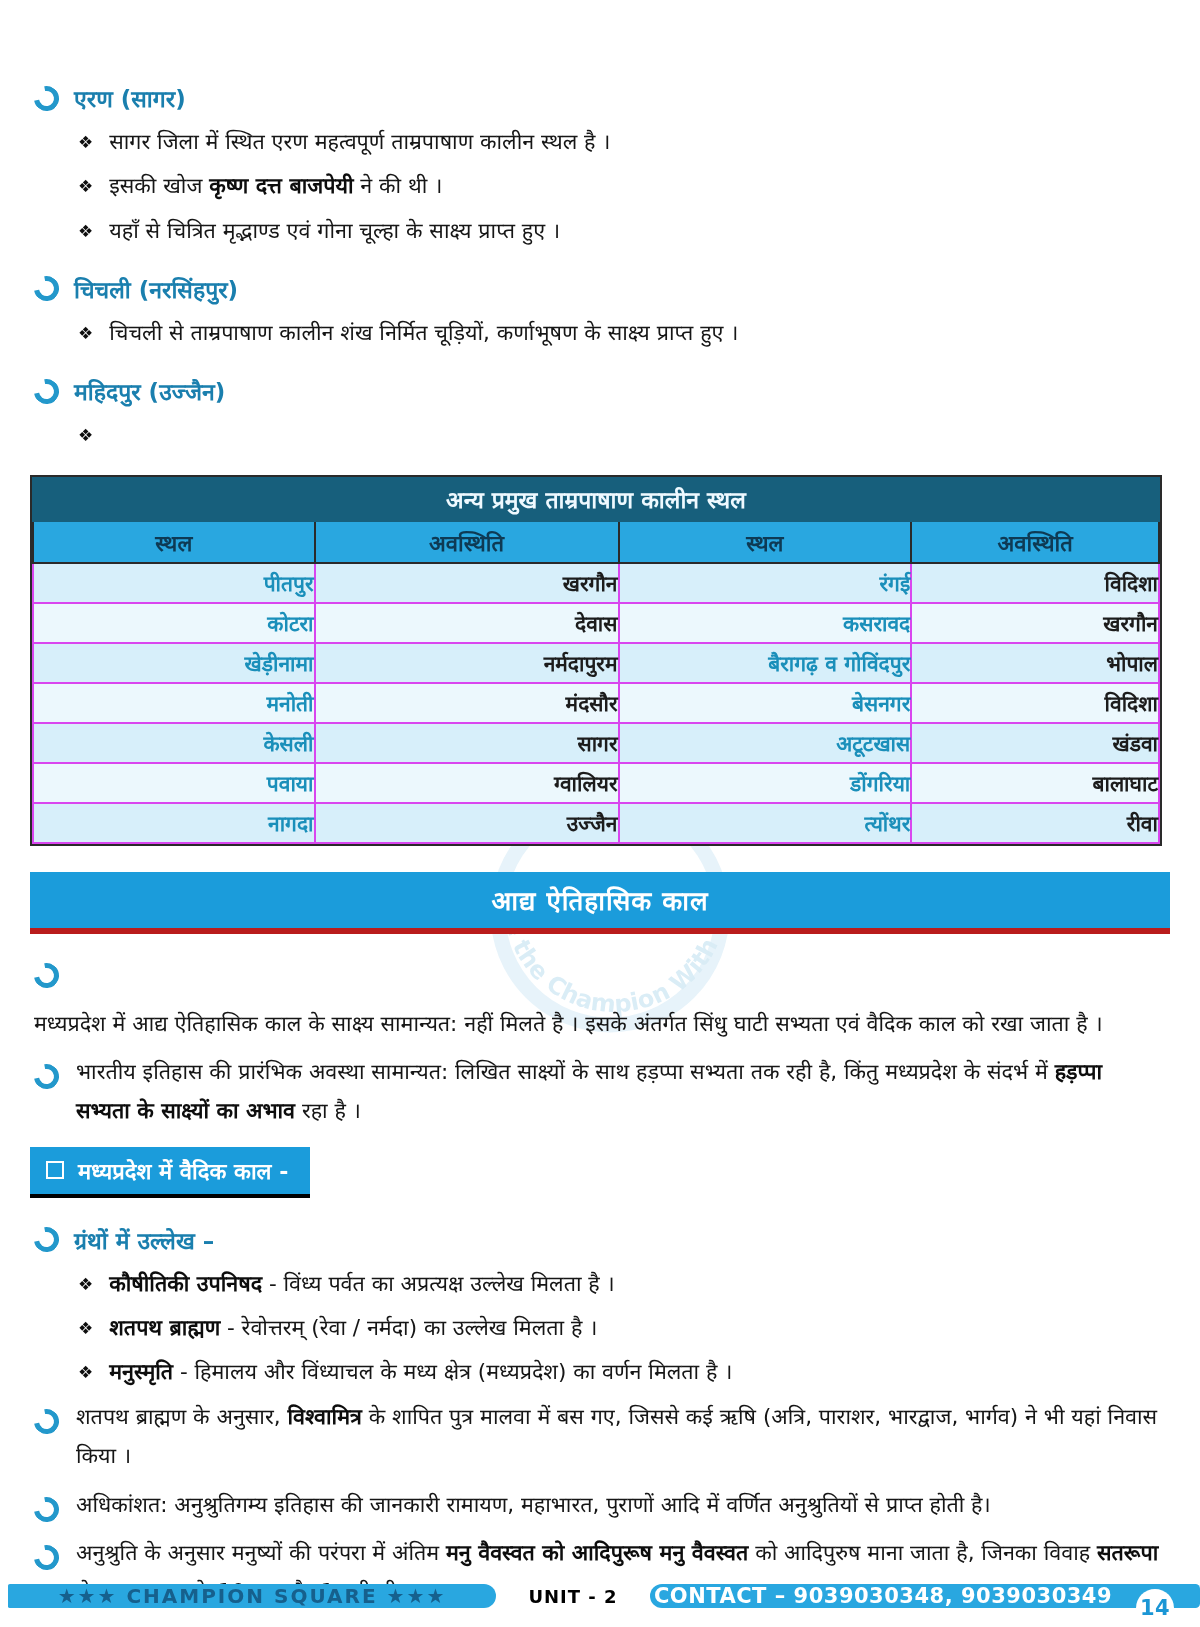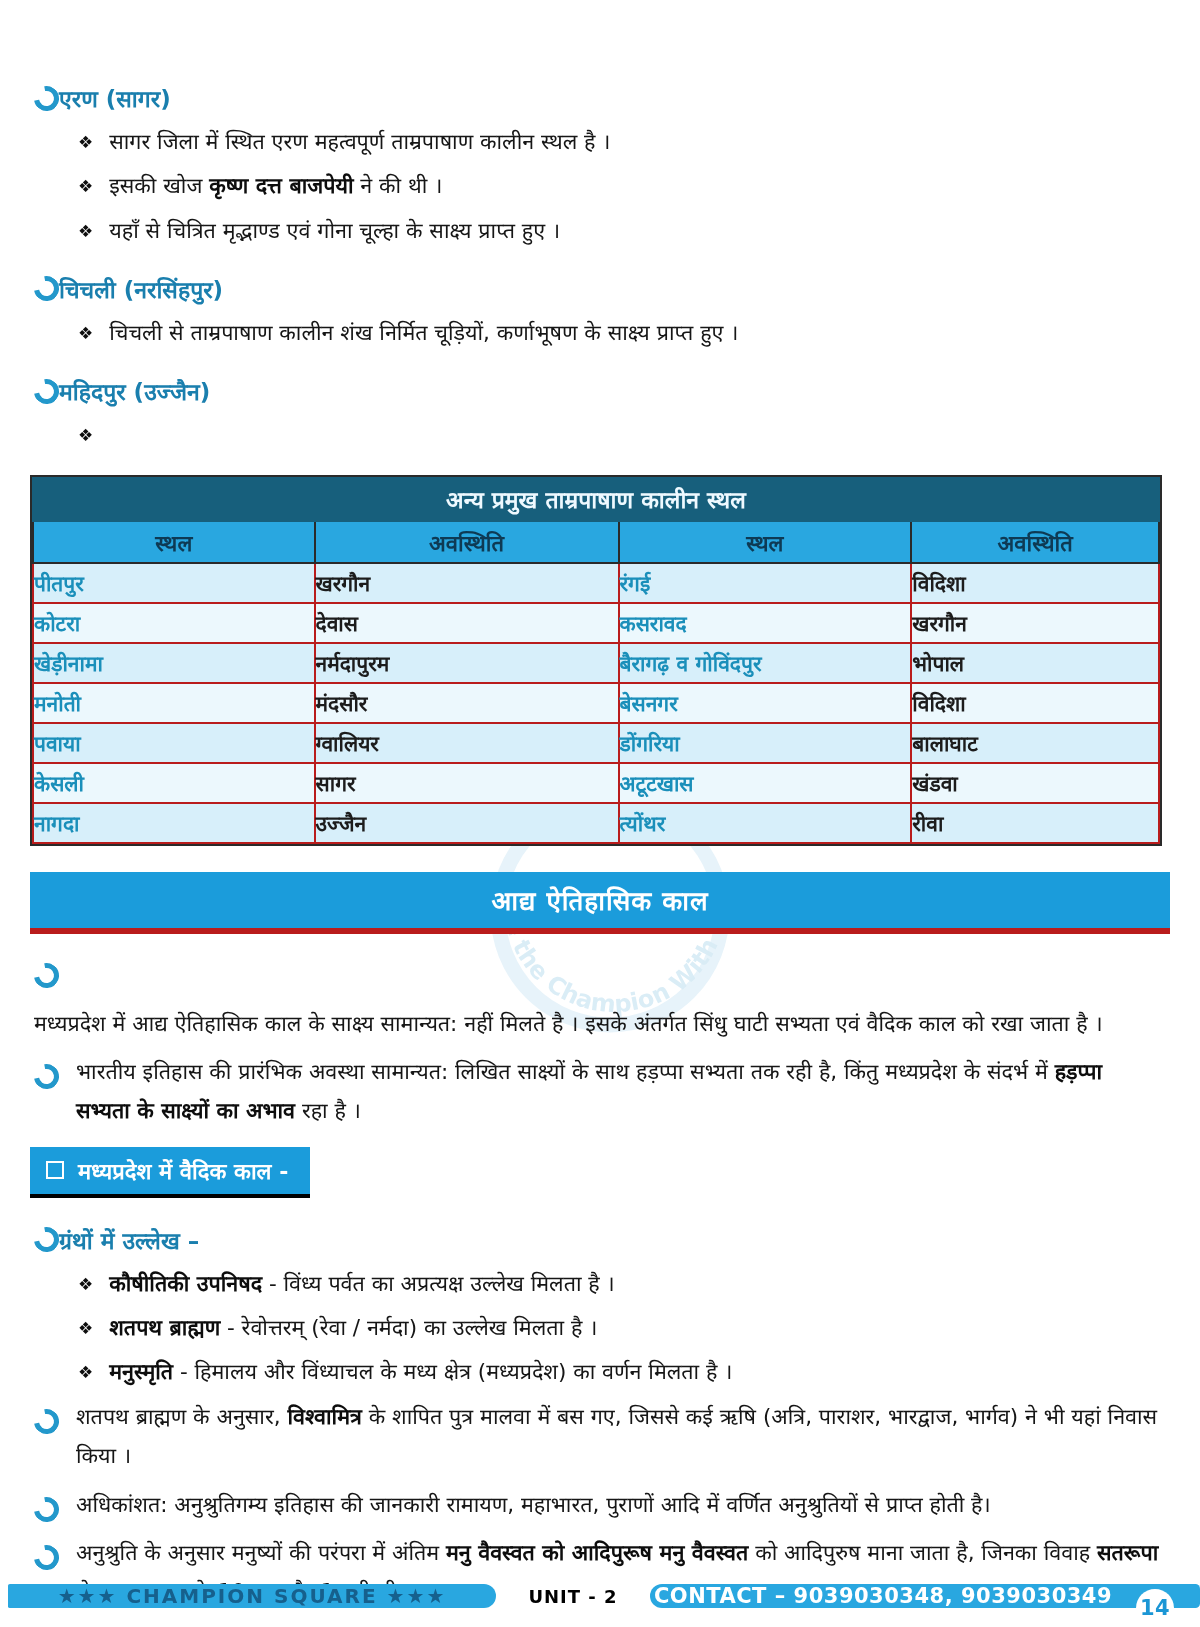--- a/index.html
+++ b/index.html
@@ -7,41 +7,41 @@
     width:1200px;height:1627px;
     background:#ffffff;
     font-family:"DejaVu Sans","Liberation Sans",sans-serif;
     position:relative;overflow:hidden;
     color:#1a1a1a;
   }
   .watermark{position:absolute;left:400px;top:738px;width:420px;height:310px;opacity:.55;z-index:0;pointer-events:none;}
   .content{position:relative;z-index:1;padding-top:56px;}
 
   
-  .topic{display:flex;align-items:center;margin:26px 0 8px 34px;
+  .topic{display:flex;align-items:center;gap:15px;margin:26px 0 8px 34px;
          color:#1a7fae;font-weight:700;font-size:23px;}
   .obullet{width:15px;height:15px;border:5px solid #2398cb;border-left-color:transparent;
            border-radius:50%;transform:rotate(35deg);flex:none;display:inline-block;}
   
   .subline{display:flex;gap:16px;margin:12px 30px 0 78px;font-size:21.5px;line-height:1.5;color:#161616;}
   .dia{flex:none;font-size:17px;margin-top:4px;color:#0e0e0e;}
   
   .bline{display:flex;gap:17px;margin:10px 38px 0 34px;font-size:21.5px;line-height:1.8;color:#161616;}
   .bline .obullet{margin-top:11px;}
   .bline.first{margin-top:18px;flex-direction:column;}
   b{font-weight:700;color:#0d0d0d;}
 
   
   .tblwrap{margin:26px 38px 0 30px;border:2px solid #2a2a2a;}
   .tbl-title{background:#175f7c;color:#eef9ff;text-align:center;font-weight:700;
              font-size:23px;padding:6px 0 7px;}
   table{width:100%;border-collapse:collapse;table-layout:fixed;}
   th{background:#29a7e0;color:#0e3a54;font-size:22px;font-weight:700;padding:5px 0;
      border:2px solid #2a2a2a;border-top:none;}
-  td{text-align:left;font-size:21px;font-weight:700;padding:5px 0;border:2px solid #b91c1c;}
+  td{text-align:right;font-size:21px;font-weight:700;padding:5px 0;border:2px solid #d946ef;}
   tbody tr:nth-child(odd) td{background:#d7effa;}
   tbody tr:nth-child(even) td{background:#ecf8fd;}
   td.site{color:#1a8fba;}
   td.loc{color:#1c1c1c;}
 
   
   .banner{margin:26px 30px 18px 30px;background:#1b9cdb;color:#ffffff;text-align:center;
           font-size:26px;font-weight:700;padding:10px 0;letter-spacing:1px;
           border-bottom:6px solid #b91c1c;}
 
@@ -153,32 +153,32 @@
             <td class="site">बैरागढ़ व गोविंदपुर</td>
             <td class="loc">भोपाल</td>
           </tr>
           <tr>
             <td class="site">मनोती</td>
             <td class="loc">मंदसौर</td>
             <td class="site">बेसनगर</td>
             <td class="loc">विदिशा</td>
           </tr>
           <tr>
+            <td class="site">केसली</td>
+            <td class="loc">सागर</td>
+            <td class="site">अटूटखास</td>
+            <td class="loc">खंडवा</td>
+          </tr>
+          <tr>
             <td class="site">पवाया</td>
             <td class="loc">ग्वालियर</td>
             <td class="site">डोंगरिया</td>
             <td class="loc">बालाघाट</td>
           </tr>
           <tr>
-            <td class="site">केसली</td>
-            <td class="loc">सागर</td>
-            <td class="site">अटूटखास</td>
-            <td class="loc">खंडवा</td>
-          </tr>
-          <tr>
             <td class="site">नागदा</td>
             <td class="loc">उज्जैन</td>
             <td class="site">त्योंथर</td>
             <td class="loc">रीवा</td>
           </tr>
         </tbody>
       </table>
     </div>
     <div class="banner">आद्य ऐतिहासिक काल</div>
     <div class="bline first">

